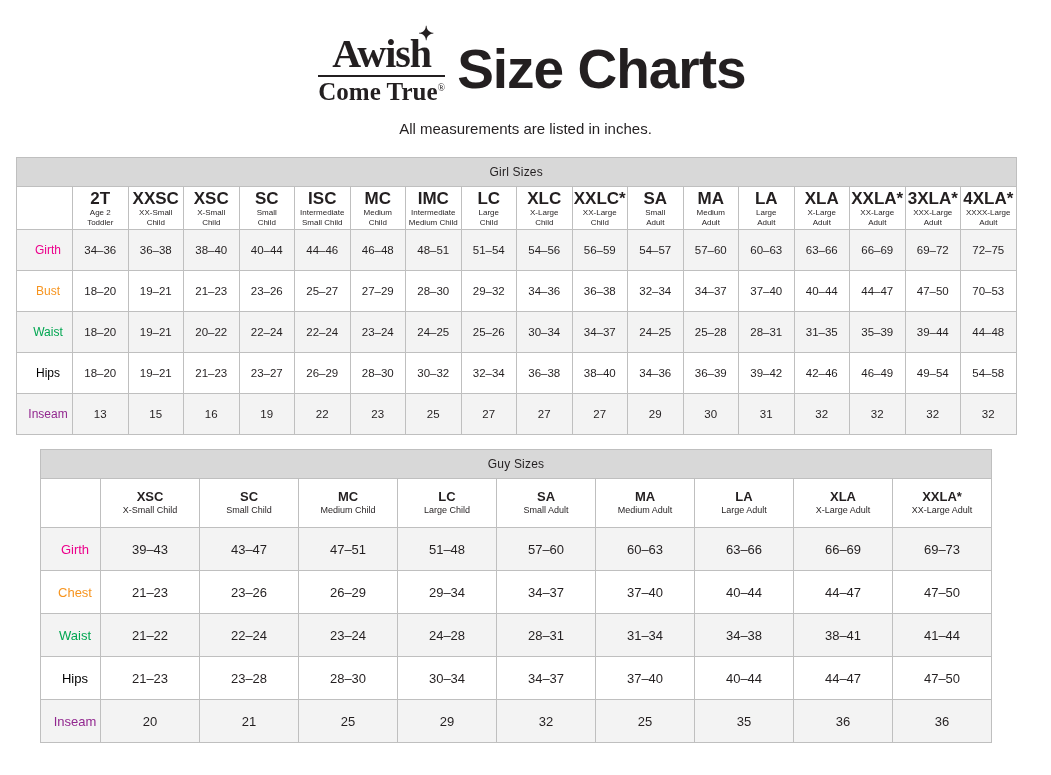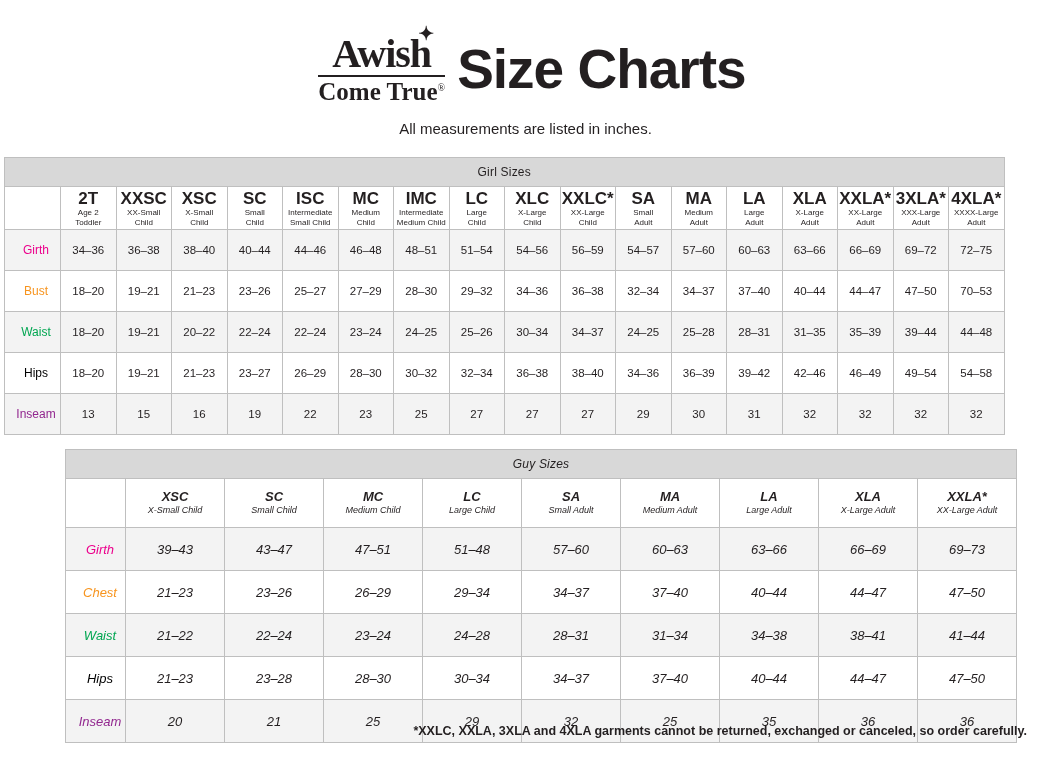--- a/index.html
+++ b/index.html
@@ -122,27 +122,27 @@
 
   
   .c-girth  { color: #ec008c; }
   .c-bust   { color: #f7941e; }
   .c-chest  { color: #f7941e; }
   .c-waist  { color: #00a651; }
   .c-hips   { color: #000000; }
   .c-inseam { color: #92278f; }
 
   
-  .girl-wrap { position: absolute; left: 4px; top: 157px; }
+  .girl-wrap { position: absolute; left: 16px; top: 157px; }
   .girl td, .girl th { height: 26px; }
   .girl .hdrrow td { height: 40px; }
   .girl .datarow td { height: 38px; }
 
   
-  .guy-wrap { position: absolute; left: 65px; top: 449px; font-style: italic; }
+  .guy-wrap { position: absolute; left: 40px; top: 449px; }
   .guy td, .guy th { height: 26px; }
   .guy .hdrrow td { height: 46px; }
   .guy .datarow td { height: 40px; }
   .guy .hdr-code { font-size: 13px; }
   .guy .hdr-desc { font-size: 9px; }
   .guy .rowlabel { font-size: 13px; padding-left: 10px; }
   .guy .val { font-size: 13px; }
 
   .footnote {
     position: absolute;
@@ -488,15 +488,14 @@
             <td class="val shade">32</td>
             <td class="val shade">25</td>
             <td class="val shade">35</td>
             <td class="val shade">36</td>
             <td class="val shade">36</td>
           </tr>
         </tbody>
       </table>
   </div>
 
-  <div class="footnote">*XXLC, XXLA, 3XLA and 4XLA garments cannot be returned, exchanged or canceled, so order carefully.</div>
 
 </div>
 
 </body></html>

